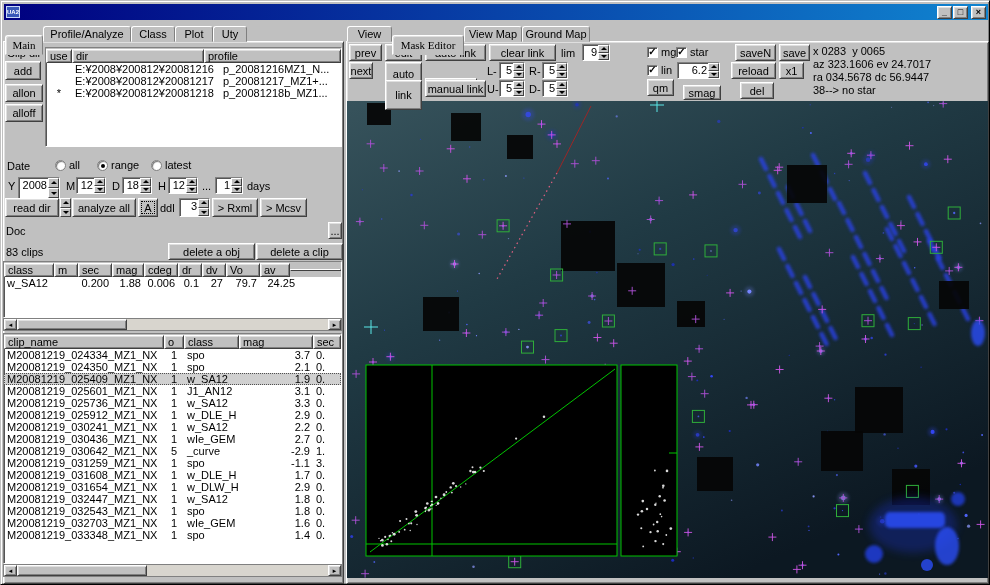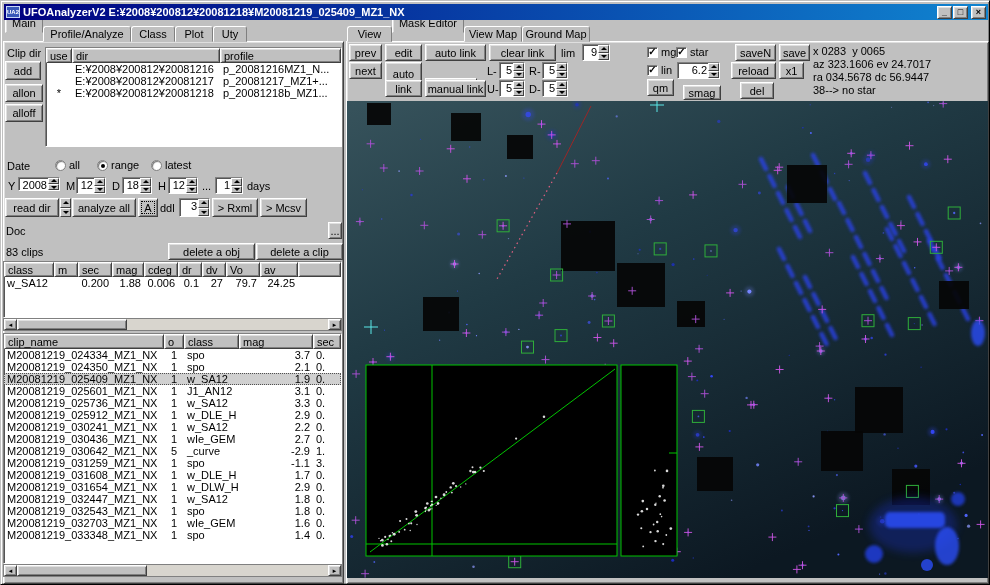--- a/index.html
+++ b/index.html
@@ -10,25 +10,25 @@
 .titlebar{left:3px;top:3px;width:984px;height:16px;background:linear-gradient(90deg,var(--tb1,#000080),var(--tb2,#1084d0));display:flex;align-items:center;gap:3px;padding:0 2px;overflow:hidden;z-index:10;}
 .app-icon{width:14px;height:12px;background:#3858b8;border:1px solid #c8d8f8;color:#fff;font-size:6px;font-weight:bold;display:flex;align-items:center;justify-content:center;flex:0 0 auto;}
 .title-text{color:#fff;font-weight:bold;font-size:11px;white-space:nowrap;overflow:hidden;flex:1;}
 .winbtns{display:flex;gap:1px;flex:0 0 auto;margin-left:auto;}
 .winbtn{width:15px;height:13px;background:#c0c0c0;border:1px solid;border-color:#fff #404040 #404040 #fff;box-shadow:inset 1px 1px 0 #dfdfdf,inset -1px -1px 0 #808080;display:flex;align-items:center;justify-content:center;font-size:9px;line-height:9px;font-weight:bold;color:#000;}
 .winbtn.close{margin-left:2px;}
 .btn{background:#c0c0c0;border:1px solid;border-color:#fff #404040 #404040 #fff;box-shadow:inset 1px 1px 0 #dfdfdf,inset -1px -1px 0 #808080;display:flex;align-items:center;justify-content:center;white-space:nowrap;overflow:hidden;z-index:3;}
 .btn.focus{outline:1px dotted #000;outline-offset:-4px;}
 .panel{background:#c0c0c0;border:1px solid;border-color:#fff #404040 #404040 #fff;box-shadow:inset 1px 1px 0 #dfdfdf,inset -1px -1px 0 #808080;z-index:1;}
 .tab{top:25px;height:16px;background:#c0c0c0;border:1px solid;border-color:#fff #808080 #c0c0c0 #fff;border-radius:3px 3px 0 0;display:flex;align-items:center;justify-content:center;z-index:4;white-space:nowrap;}
-.tab.active{top:12px;height:20px;z-index:6;box-shadow:inset 1px 1px 0 #dfdfdf;}
+.tab.active{top:34px;height:20px;z-index:6;box-shadow:inset 1px 1px 0 #dfdfdf;font-family:Liberation Serif, serif;}
 .lbl{white-space:nowrap;z-index:3;}
 .sunkfield{background:#fff;border:1px solid;border-color:#808080 #fff #fff #808080;box-shadow:inset 1px 1px 0 #555;padding:1px 3px;white-space:nowrap;overflow:hidden;z-index:3;}
 .tbl{background:#fff;border:1px solid;border-color:#808080 #fff #fff #808080;box-shadow:inset 1px 1px 0 #555;display:flex;flex-direction:column;overflow:hidden;z-index:3;}
-.thead{display:flex;flex:0 0 15px;background:#c0c0c0;}
+.thead{display:flex;flex:0 0 15px;background:#c0c0c0;align-items:center;}
 .th{border:1px solid;border-color:#fff #404040 #404040 #fff;box-shadow:inset 1px 1px 0 #dfdfdf,inset -1px -1px 0 #808080;background:#c0c0c0;padding:0 3px;display:flex;align-items:center;overflow:hidden;white-space:nowrap;flex:0 0 auto;}
 .tr{display:flex;flex:0 0 14px;align-items:center;}
 .tr-clip{flex:0 0 13.4px;}
 .tr.selected{background:#d0d0d0;outline:1px dotted #505050;outline-offset:-1px;}
 .td{padding:0 3px;white-space:nowrap;overflow:hidden;flex:0 0 auto;}
 .td.num{text-align:right;}
 .spin{display:flex;background:#fff;border:1px solid;border-color:#808080 #fff #fff #808080;box-shadow:inset 1px 1px 0 #555;z-index:3;}
 .spin .v{flex:1;text-align:right;padding:1px 1px 0 1px;overflow:hidden;}
 .arrows{width:11px;display:flex;flex-direction:column;flex:0 0 11px;}
 .sarr{flex:1;background:#c0c0c0;border:1px solid;border-color:#fff #404040 #404040 #fff;position:relative;}
@@ -48,21 +48,20 @@
 .mini-stepper{display:flex;flex-direction:column;z-index:3;}
 #image-area{cursor:crosshair;z-index:2;background:#0c1822;overflow:hidden;}
 </style>
 </head>
 <body>
 
 <div class="window">
 
   <div class="abs titlebar">
     <span class="app-icon">UA2</span>
-    <span class="title-text">UFOAnalyzerV2 E:¥2008¥200812¥20081218¥M20081219_025409_MZ1_NX</span>
     <span class="winbtns">
       <span class="winbtn">_</span>
       <span class="winbtn">□</span>
       <span class="winbtn close">×</span>
     </span>
   </div>
 
   <span class="abs tab active" style="left:4px;width:38px">Main</span>
   <span class="abs tab" style="left:42px;width:88px">Profile/Analyze</span>
   <span class="abs tab" style="left:130px;width:44px">Class</span>
@@ -78,21 +77,21 @@
   <div class="abs panel" style="left:345px;top:40px;width:643px;height:543px"></div>
 
   <span class="abs lbl" style="left:6px;top:46px">Clip dir</span>
   <span class="abs btn" style="left:4px;top:60px;width:36px;height:19px">add</span>
   <span class="abs btn" style="left:4px;top:83px;width:38px;height:18px">allon</span>
   <span class="abs btn" style="left:4px;top:103px;width:38px;height:18px">alloff</span>
 
   <div class="abs tbl" style="left:44px;top:46px;width:297px;height:100px">
     <div class="thead">
       <span class="th" style="width:26px">use</span>
-      <span class="th" style="width:148px">dir</span>
+      <span class="th" style="width:132px">dir</span>
       <span class="th" style="flex:1">profile</span>
     </div>
     <div>
 
         <div class="tr">
           <span class="td" style="width:26px;text-align:center"></span>
           <span class="td" style="width:148px">E:¥2008¥200812¥20081216</span>
           <span class="td" style="flex:1">p_20081216MZ1_N...</span>
         </div>
 
@@ -118,21 +117,21 @@
   <span class="abs radiorow" style="left:96px;top:158px">
     <span class="radio checked"></span>
     <span class="lbl">range</span>
   </span>
   <span class="abs radiorow" style="left:150px;top:158px">
     <span class="radio"></span>
     <span class="lbl">latest</span>
   </span>
 
   <span class="abs lbl" style="left:7px;top:179px">Y</span>
-  <span class="abs spin" style="left:17px;top:176px;width:42px;height:14px">
+  <span class="abs spin" style="left:17px;top:176px;width:42px;height:22px">
     <span class="v">2008</span>
     <span class="arrows">
         <span class="sarr up"></span>
         <span class="sarr dn"></span>
       </span>
   </span>
   <span class="abs lbl" style="left:65px;top:179px">M</span>
   <span class="abs spin" style="left:75px;top:176px;width:30px;height:17px">
     <span class="v">12</span>
     <span class="arrows">
@@ -194,21 +193,21 @@
   <div class="abs tbl" style="left:2px;top:260px;width:339px;height:57px">
     <div class="thead">
       <span class="th" style="width:50px">class</span>
       <span class="th" style="width:24px">m</span>
       <span class="th" style="width:34px">sec</span>
       <span class="th" style="width:32px">mag</span>
       <span class="th" style="width:34px">cdeg</span>
       <span class="th" style="width:24px">dr</span>
       <span class="th" style="width:24px">dv</span>
       <span class="th" style="width:34px">Vo</span>
-      <span class="th" style="width:38px">av</span>
+      <span class="th" style="width:30px">av</span>
       <span class="th" style="flex:1"></span>
     </div>
     <div>
 
         <div class="tr">
           <span class="td" style="width:50px">w_SA12</span>
           <span class="td" style="width:24px"></span>
           <span class="td num" style="width:34px">0.200</span>
           <span class="td num" style="width:32px">1.88</span>
           <span class="td num" style="width:34px">0.006</span>
@@ -388,21 +387,21 @@
     <span class="cb checked"></span>
     <span class="lbl">mg</span>
   </span>
   <span class="abs cbrow" style="left:675px;top:45px">
     <span class="cb checked"></span>
     <span class="lbl">star</span>
   </span>
   <span class="abs btn" style="left:734px;top:43px;width:41px;height:17px">saveN</span>
   <span class="abs btn" style="left:778px;top:43px;width:31px;height:17px">save</span>
 
-  <span class="abs btn" style="left:348px;top:61px;width:33px;height:17px">next</span>
+  <span class="abs btn" style="left:348px;top:61px;width:24px;height:17px">next</span>
   <span class="abs btn" style="left:384px;top:61px;width:37px;height:24px">auto</span>
   <span class="abs btn" style="left:424px;top:77px;width:52px;height:17px">&lt; SD</span>
   <span class="abs lbl" style="left:486px;top:64px">L-</span>
   <span class="abs spin" style="left:498px;top:61px;width:26px;height:17px">
     <span class="v">5</span>
     <span class="arrows">
         <span class="sarr up"></span>
         <span class="sarr dn"></span>
       </span>
   </span>
@@ -421,21 +420,21 @@
   <span class="abs spin" style="left:676px;top:61px;width:43px;height:17px">
     <span class="v">6.2</span>
     <span class="arrows">
         <span class="sarr up"></span>
         <span class="sarr dn"></span>
       </span>
   </span>
   <span class="abs btn" style="left:730px;top:61px;width:45px;height:17px">reload</span>
   <span class="abs btn" style="left:778px;top:61px;width:25px;height:17px">x1</span>
 
-  <span class="abs btn" style="left:384px;top:79px;width:37px;height:17px">link</span>
+  <span class="abs btn" style="left:384px;top:79px;width:37px;height:30px">link</span>
   <span class="abs btn" style="left:424px;top:79px;width:61px;height:17px">manual link</span>
   <span class="abs lbl" style="left:486px;top:82px">U-</span>
   <span class="abs spin" style="left:498px;top:79px;width:26px;height:17px">
     <span class="v">5</span>
     <span class="arrows">
         <span class="sarr up"></span>
         <span class="sarr dn"></span>
       </span>
   </span>
   <span class="abs lbl" style="left:528px;top:82px">D-</span>

